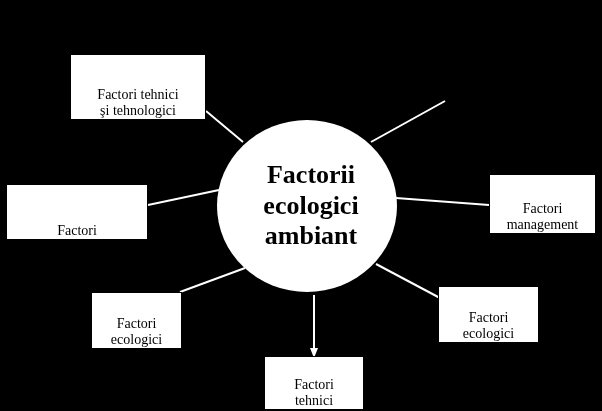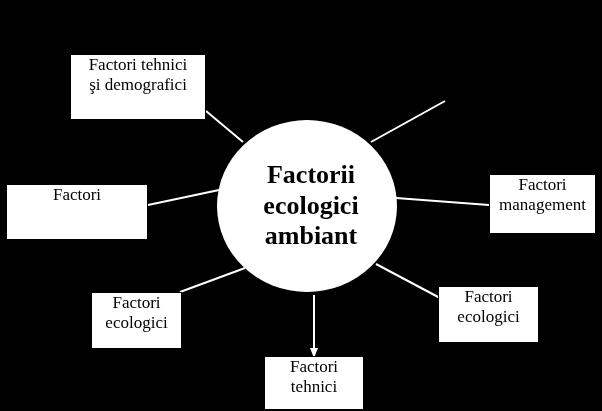--- a/index.html
+++ b/index.html
@@ -17,24 +17,24 @@
   }
   .node {
     position: absolute;
     background: #ffffff;
     color: #000000;
     border: 1px solid #000000;
     box-sizing: border-box;
     display: flex;
     flex-direction: column;
     align-items: center;
-    justify-content: flex-start;
+    justify-content: flex-end;
     text-align: center;
     line-height: 1.15;
-    font-size: 17px;
+    font-size: 14px;
     font-family: "Liberation Serif", serif;
   }
   .node .line {
     display: block;
     white-space: nowrap;
   }
   .center {
     position: absolute;
     background: #ffffff;
     color: #000000;
@@ -81,21 +81,21 @@
   </svg>
 
   <div class="center" style="left:217px; top:120px; width:180px; height:172px;">
     <span class="line">Factorii</span>
     <span class="line">ecologici</span>
     <span class="line">ambiant</span>
   </div>
 
   <div class="node" style="left:70px; top:54px; width:136px; height:66px;">
     <span class="line">Factori tehnici</span>
-    <span class="line">şi demografici</span>
+    <span class="line">şi tehnologici</span>
   </div>
 
 
   <div class="node" style="left:6px; top:184px; width:142px; height:56px;">
     <span class="line">Factori</span>
   </div>
 
   <div class="node" style="left:489px; top:174px; width:107px; height:60px;">
     <span class="line">Factori</span>
     <span class="line">management</span>

